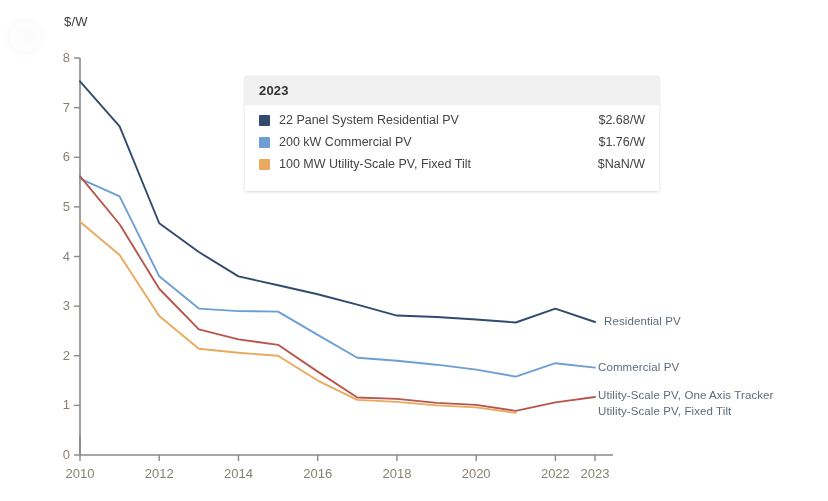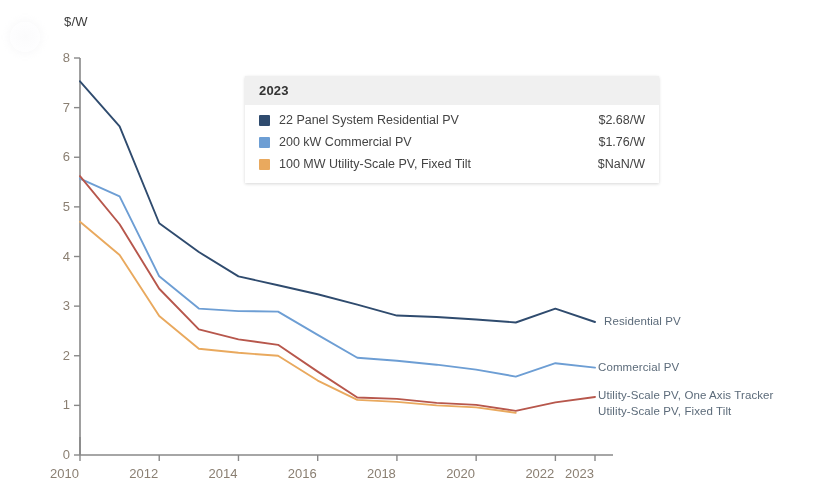--- a/index.html
+++ b/index.html
@@ -54,20 +54,21 @@
     position: absolute;
     font-size: 13px;
     color: #8a7f72;
     white-space: nowrap;
   }
   .ytick-text {
     text-align: right;
     width: 18px;
   }
   .xtick-text {
+    text-align: center;
   }
 
   
   .series-end-label {
     position: absolute;
     font-size: 11.5px;
     color: #5c6b7a;
     white-space: nowrap;
     letter-spacing: 0.1px;
   }
@@ -85,21 +86,21 @@
   }
   #tooltip-header {
     background: #f0f0f0;
     padding: 7px 14px 7px 14px;
     font-size: 13px;
     font-weight: bold;
     color: #333333;
     letter-spacing: 0.2px;
   }
   #tooltip-body {
-    padding: 4px 14px 8px 14px;
+    padding: 4px 14px 16px 14px;
     background: #ffffff;
   }
   .tooltip-row {
     display: flex;
     align-items: center;
     padding: 4px 0 4px 0;
     white-space: nowrap;
   }
   .tt-swatch {
     width: 11px;

